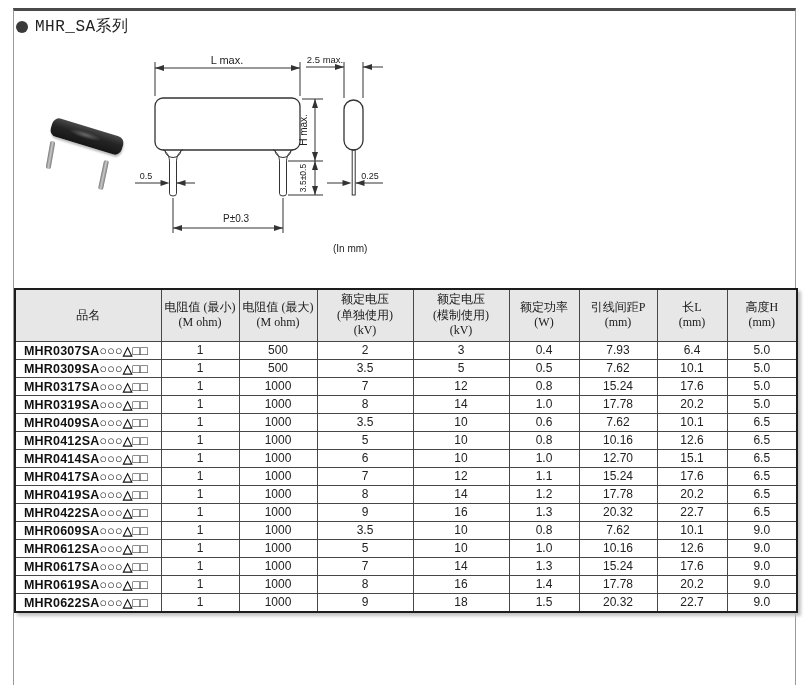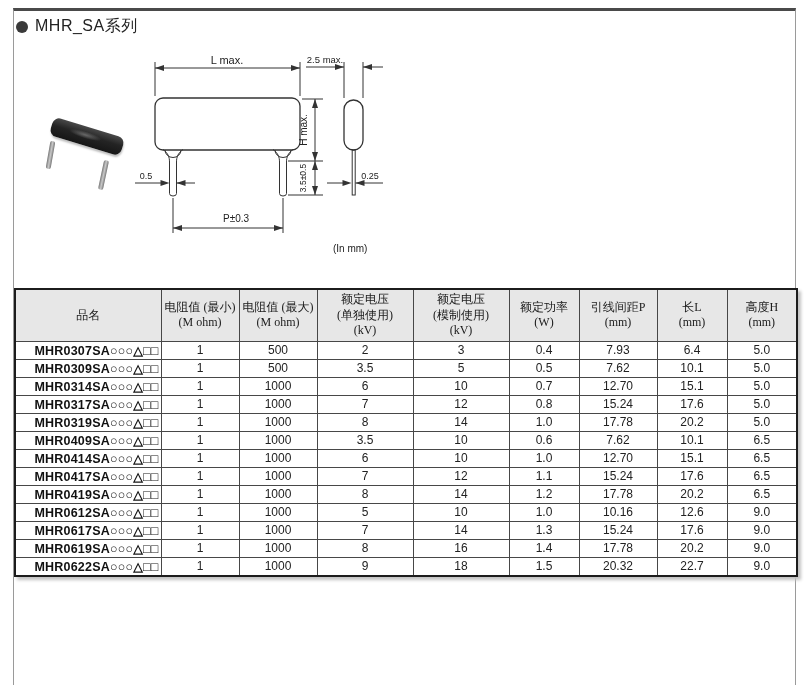--- a/index.html
+++ b/index.html
@@ -14,21 +14,21 @@
   .frame {
     position: absolute; left: 13px; top: 8px; width: 783px; height: 677px;
     border-top: 3px solid #4a4a4a;
     border-left: 1px solid #9a9a9a;
     border-right: 1px solid #9a9a9a;
     pointer-events: none;
   }
   .title-row {
     position: absolute; left: 16px; top: 16px;
     display: flex; align-items: center; gap: 7px;
-    font-family: Liberation Sans, sans-serif;
+    font-family: Liberation Mono, monospace;
     color: #222;
     justify-content: space-between;
   }
   .bullet { width: 12px; height: 12px; border-radius: 50%; background: #3a3a3a; }
   .title-text { font-size: 16px; letter-spacing: 0.5px; }
 
   
   .photo { position: absolute; left: 28px; top: 103px; width: 110px; height: 100px; }
   .res-lead {
     position: absolute; width: 5px; background: linear-gradient(90deg,#777,#c9c9c9,#777);
@@ -71,21 +71,21 @@
     height: 44px; padding: 2px 1px;
     white-space: pre-line;
   }
   table.spec td {
     border: 1px solid #474747;
     font-size: 12px; color: #222;
     text-align: center; vertical-align: middle;
     height: 17px; padding: 1px 2px;
   }
   table.spec td.name {
-    text-align: right; padding-left: 8px;
+    text-align: left; padding-left: 8px;
     font-weight: bold; font-size: 12.5px; color: #111;
     letter-spacing: 0.2px; white-space: nowrap;
   }
 </style>
 </head>
 <body>
 
 <div class="page">
   <div class="frame"></div>
 
@@ -233,31 +233,20 @@
           <td>1</td>
           <td>500</td>
           <td>3.5</td>
           <td>5</td>
           <td>0.5</td>
           <td>7.62</td>
           <td>10.1</td>
           <td>5.0</td>
         </tr>
         <tr>
-          <td class="name">MHR0314SA○○○△□□</td>
-          <td>1</td>
-          <td>1000</td>
-          <td>6</td>
-          <td>10</td>
-          <td>0.7</td>
-          <td>12.70</td>
-          <td>15.1</td>
-          <td>5.0</td>
-        </tr>
-        <tr>
           <td class="name">MHR0317SA○○○△□□</td>
           <td>1</td>
           <td>1000</td>
           <td>7</td>
           <td>12</td>
           <td>0.8</td>
           <td>15.24</td>
           <td>17.6</td>
           <td>5.0</td>
         </tr>
@@ -277,20 +266,31 @@
           <td>1</td>
           <td>1000</td>
           <td>3.5</td>
           <td>10</td>
           <td>0.6</td>
           <td>7.62</td>
           <td>10.1</td>
           <td>6.5</td>
         </tr>
         <tr>
+          <td class="name">MHR0412SA○○○△□□</td>
+          <td>1</td>
+          <td>1000</td>
+          <td>5</td>
+          <td>10</td>
+          <td>0.8</td>
+          <td>10.16</td>
+          <td>12.6</td>
+          <td>6.5</td>
+        </tr>
+        <tr>
           <td class="name">MHR0414SA○○○△□□</td>
           <td>1</td>
           <td>1000</td>
           <td>6</td>
           <td>10</td>
           <td>1.0</td>
           <td>12.70</td>
           <td>15.1</td>
           <td>6.5</td>
         </tr>
@@ -310,20 +310,42 @@
           <td>1</td>
           <td>1000</td>
           <td>8</td>
           <td>14</td>
           <td>1.2</td>
           <td>17.78</td>
           <td>20.2</td>
           <td>6.5</td>
         </tr>
         <tr>
+          <td class="name">MHR0422SA○○○△□□</td>
+          <td>1</td>
+          <td>1000</td>
+          <td>9</td>
+          <td>16</td>
+          <td>1.3</td>
+          <td>20.32</td>
+          <td>22.7</td>
+          <td>6.5</td>
+        </tr>
+        <tr>
+          <td class="name">MHR0609SA○○○△□□</td>
+          <td>1</td>
+          <td>1000</td>
+          <td>3.5</td>
+          <td>10</td>
+          <td>0.8</td>
+          <td>7.62</td>
+          <td>10.1</td>
+          <td>9.0</td>
+        </tr>
+        <tr>
           <td class="name">MHR0612SA○○○△□□</td>
           <td>1</td>
           <td>1000</td>
           <td>5</td>
           <td>10</td>
           <td>1.0</td>
           <td>10.16</td>
           <td>12.6</td>
           <td>9.0</td>
         </tr>

